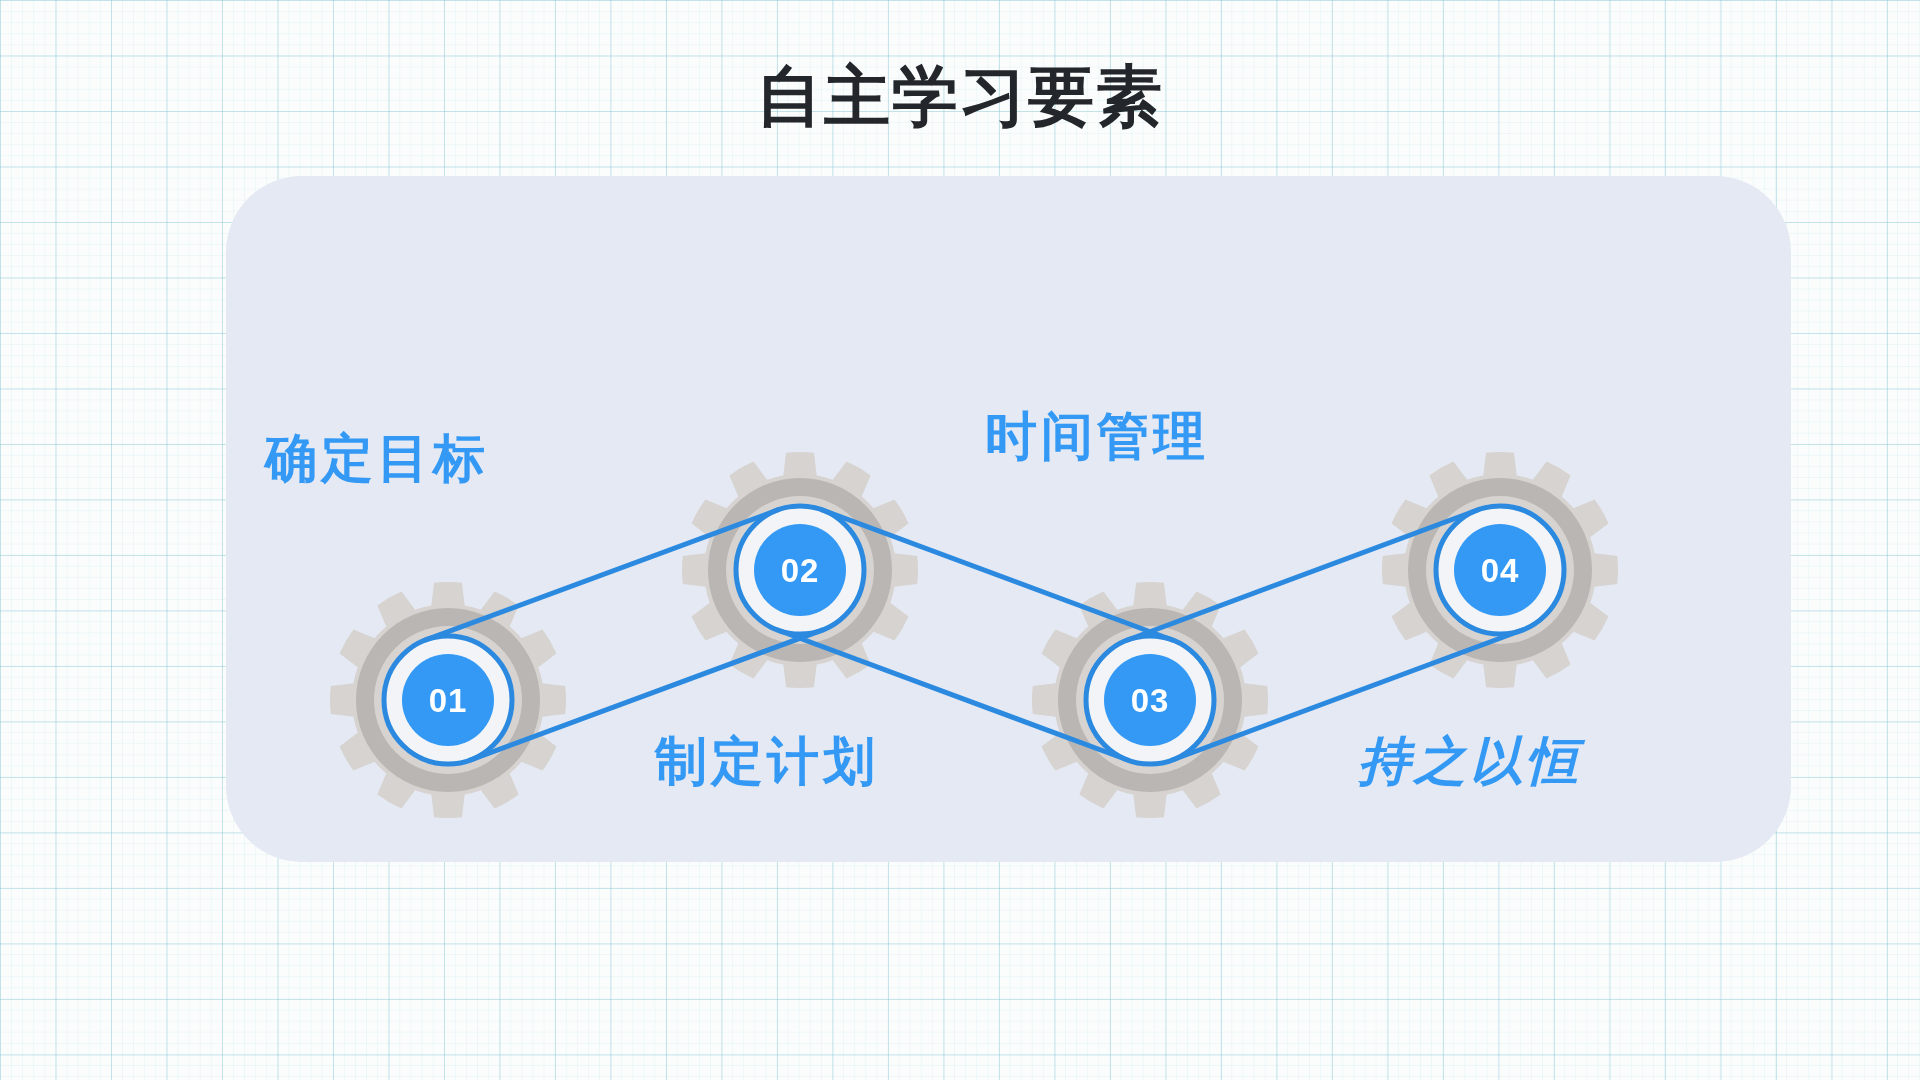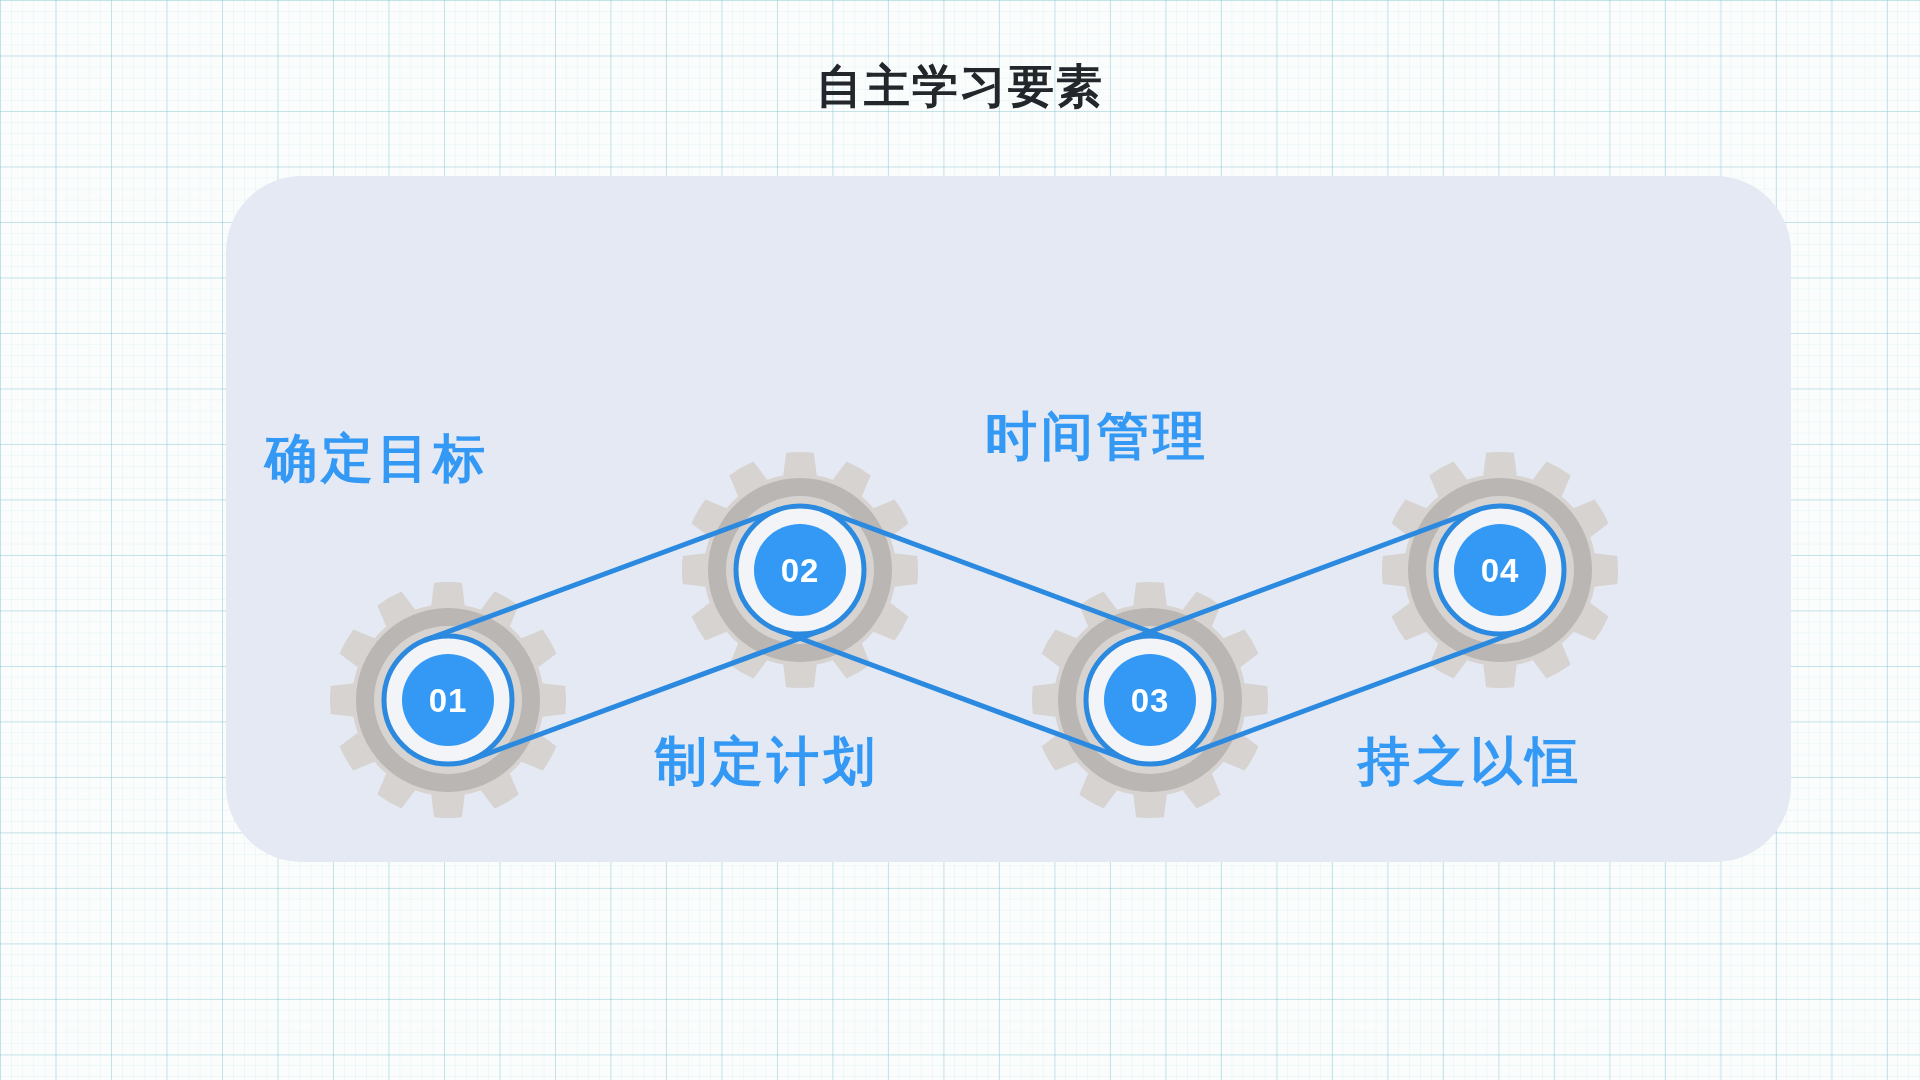--- a/index.html
+++ b/index.html
@@ -33,21 +33,21 @@
     background-position: 0 -3px, -3px 0, 0 -3px, -3px 0;
   }
 
   
   #slide-title {
     position: absolute;
     top: 62px;
     left: 0;
     width: 1920px;
     text-align: center;
-    font-size: 46px;
+    font-size: 66px;
     font-weight: bold;
     letter-spacing: 2px;
     color: #23272b;
     line-height: 1.05;
     z-index: 5;
     white-space: nowrap;
   }
 
   
   #content-card {
@@ -176,14 +176,14 @@
         <g>
           <circle cx="1500" cy="570" r="46" fill="#3399f5"></circle>
           <text x="1500" y="582" text-anchor="middle" class="badge-num">04</text>
         </g>
       </g>
   </svg>
 
   <div class="step-label" style="left:265px; top:432px;">确定目标</div>
   <div class="step-label" style="left:655px; top:735px;">制定计划</div>
   <div class="step-label" style="left:985px; top:410px;">时间管理</div>
-  <div class="step-label" style="left:1358px; top:735px;">持之以恒</div>
+  <div class="step-label" style="left:1358px; top:735px;font-style:italic;">持之以恒</div>
 </div>
 
 </body></html>

